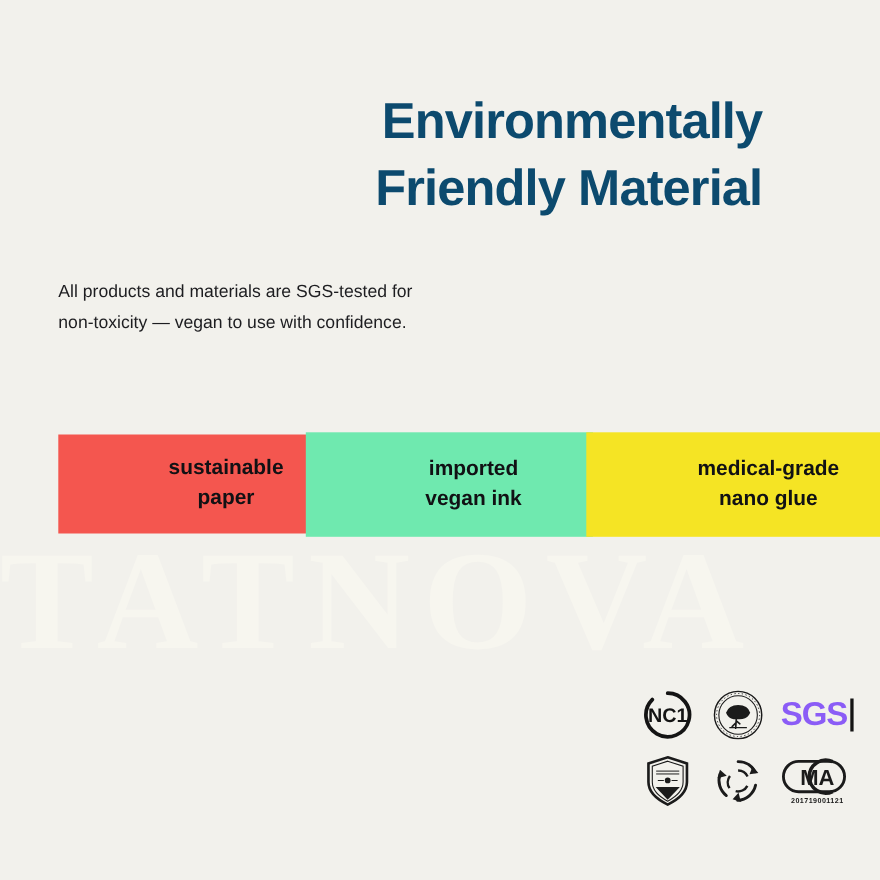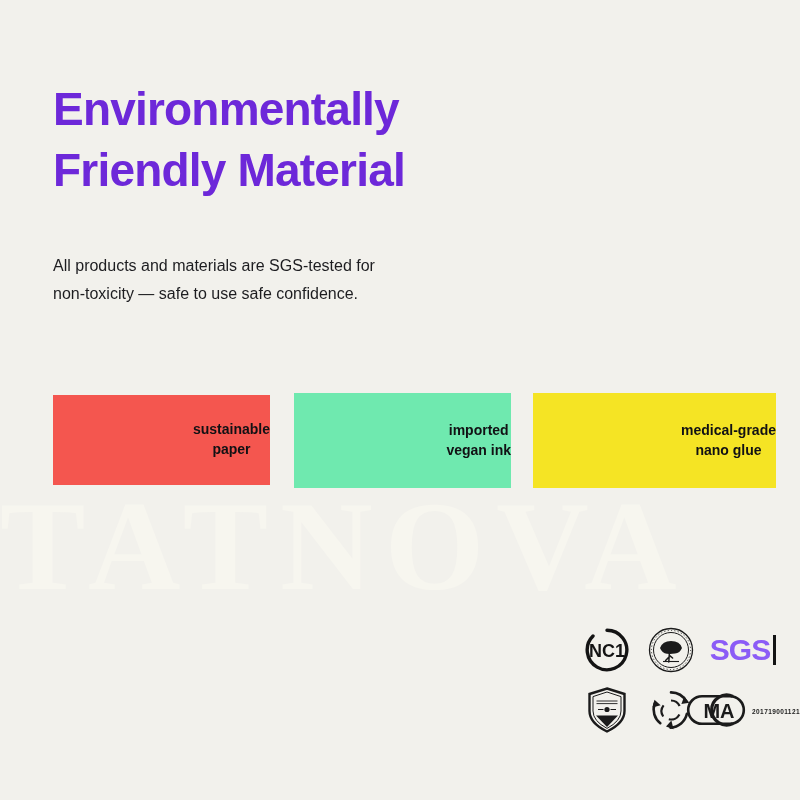--- a/index.html
+++ b/index.html
@@ -74,35 +74,36 @@
     position: absolute;
     left: 53px;
     top: 393px;
     width: 710px;
     height: 100px;
   }
   .chip {
     position: absolute;
     display: flex;
     align-items: center;
-    justify-content: flex-end;
+    justify-content: center;
     text-align: center;
     font-weight: 700;
     color: #111114;
     line-height: 1.42;
-    font-size: 14px;
+    font-size: 19px;
+    padding-left: 44px;
   }
   .chip-0 {
     left: 0px;
     top: 2px;
     width: 217px;
     height: 90px;
   }
   .chip-1 {
-    left: 241px;
+    left: 225px;
     top: 0px;
     width: 217px;
     height: 95px;
   }
   .chip-2 {
     left: 480px;
     top: 0px;
     width: 243px;
     height: 95px;
   }
@@ -128,20 +129,21 @@
     height: 100%;
     display: flex;
     align-items: center;
     justify-content: center;
     position: relative;
   }
   .cert svg { display: block; }
 
   .cmawrap {
     display: flex;
+    flex-direction: column;
     align-items: center;
     justify-content: center;
   }
   .cma-code {
     font-size: 6.5px;
     letter-spacing: 0.4px;
     font-weight: 700;
     color: #1b1b1b;
     margin-top: 2px;
     font-family: "Liberation Sans", sans-serif;
@@ -157,28 +159,28 @@
     padding-right: 3px;
   }
 </style>
 </head>
 <body style="background: rgb(242, 241, 236);">
 
 <div class="page" style="background: rgb(242, 241, 236);">
 
   <div class="watermark" style="color: rgb(247, 246, 239);">TATNOVA</div>
 
-  <h1 class="heading" style="color: #6d28d9;">
+  <h1 class="heading" style="color: #0c4a6e; text-align: right;">
     <span class="line">Environmentally</span>
     <span class="line">Friendly Material</span>
   </h1>
 
   <p class="body-copy" style="color: rgb(29, 29, 32);">
     <span class="line">All products and materials are SGS-tested for</span>
-    <span class="line">non-toxicity — safe to use safe confidence.</span>
+    <span class="line">non-toxicity — vegan to use with confidence.</span>
   </p>
 
   <div class="chips">
 
     <div class="chip chip-0" style="background: rgb(244, 86, 79); color: rgb(17, 17, 20);">
       <span class="chip-label">
         <span class="l">sustainable</span>
         <span class="l">paper</span>
       </span>
     </div>

